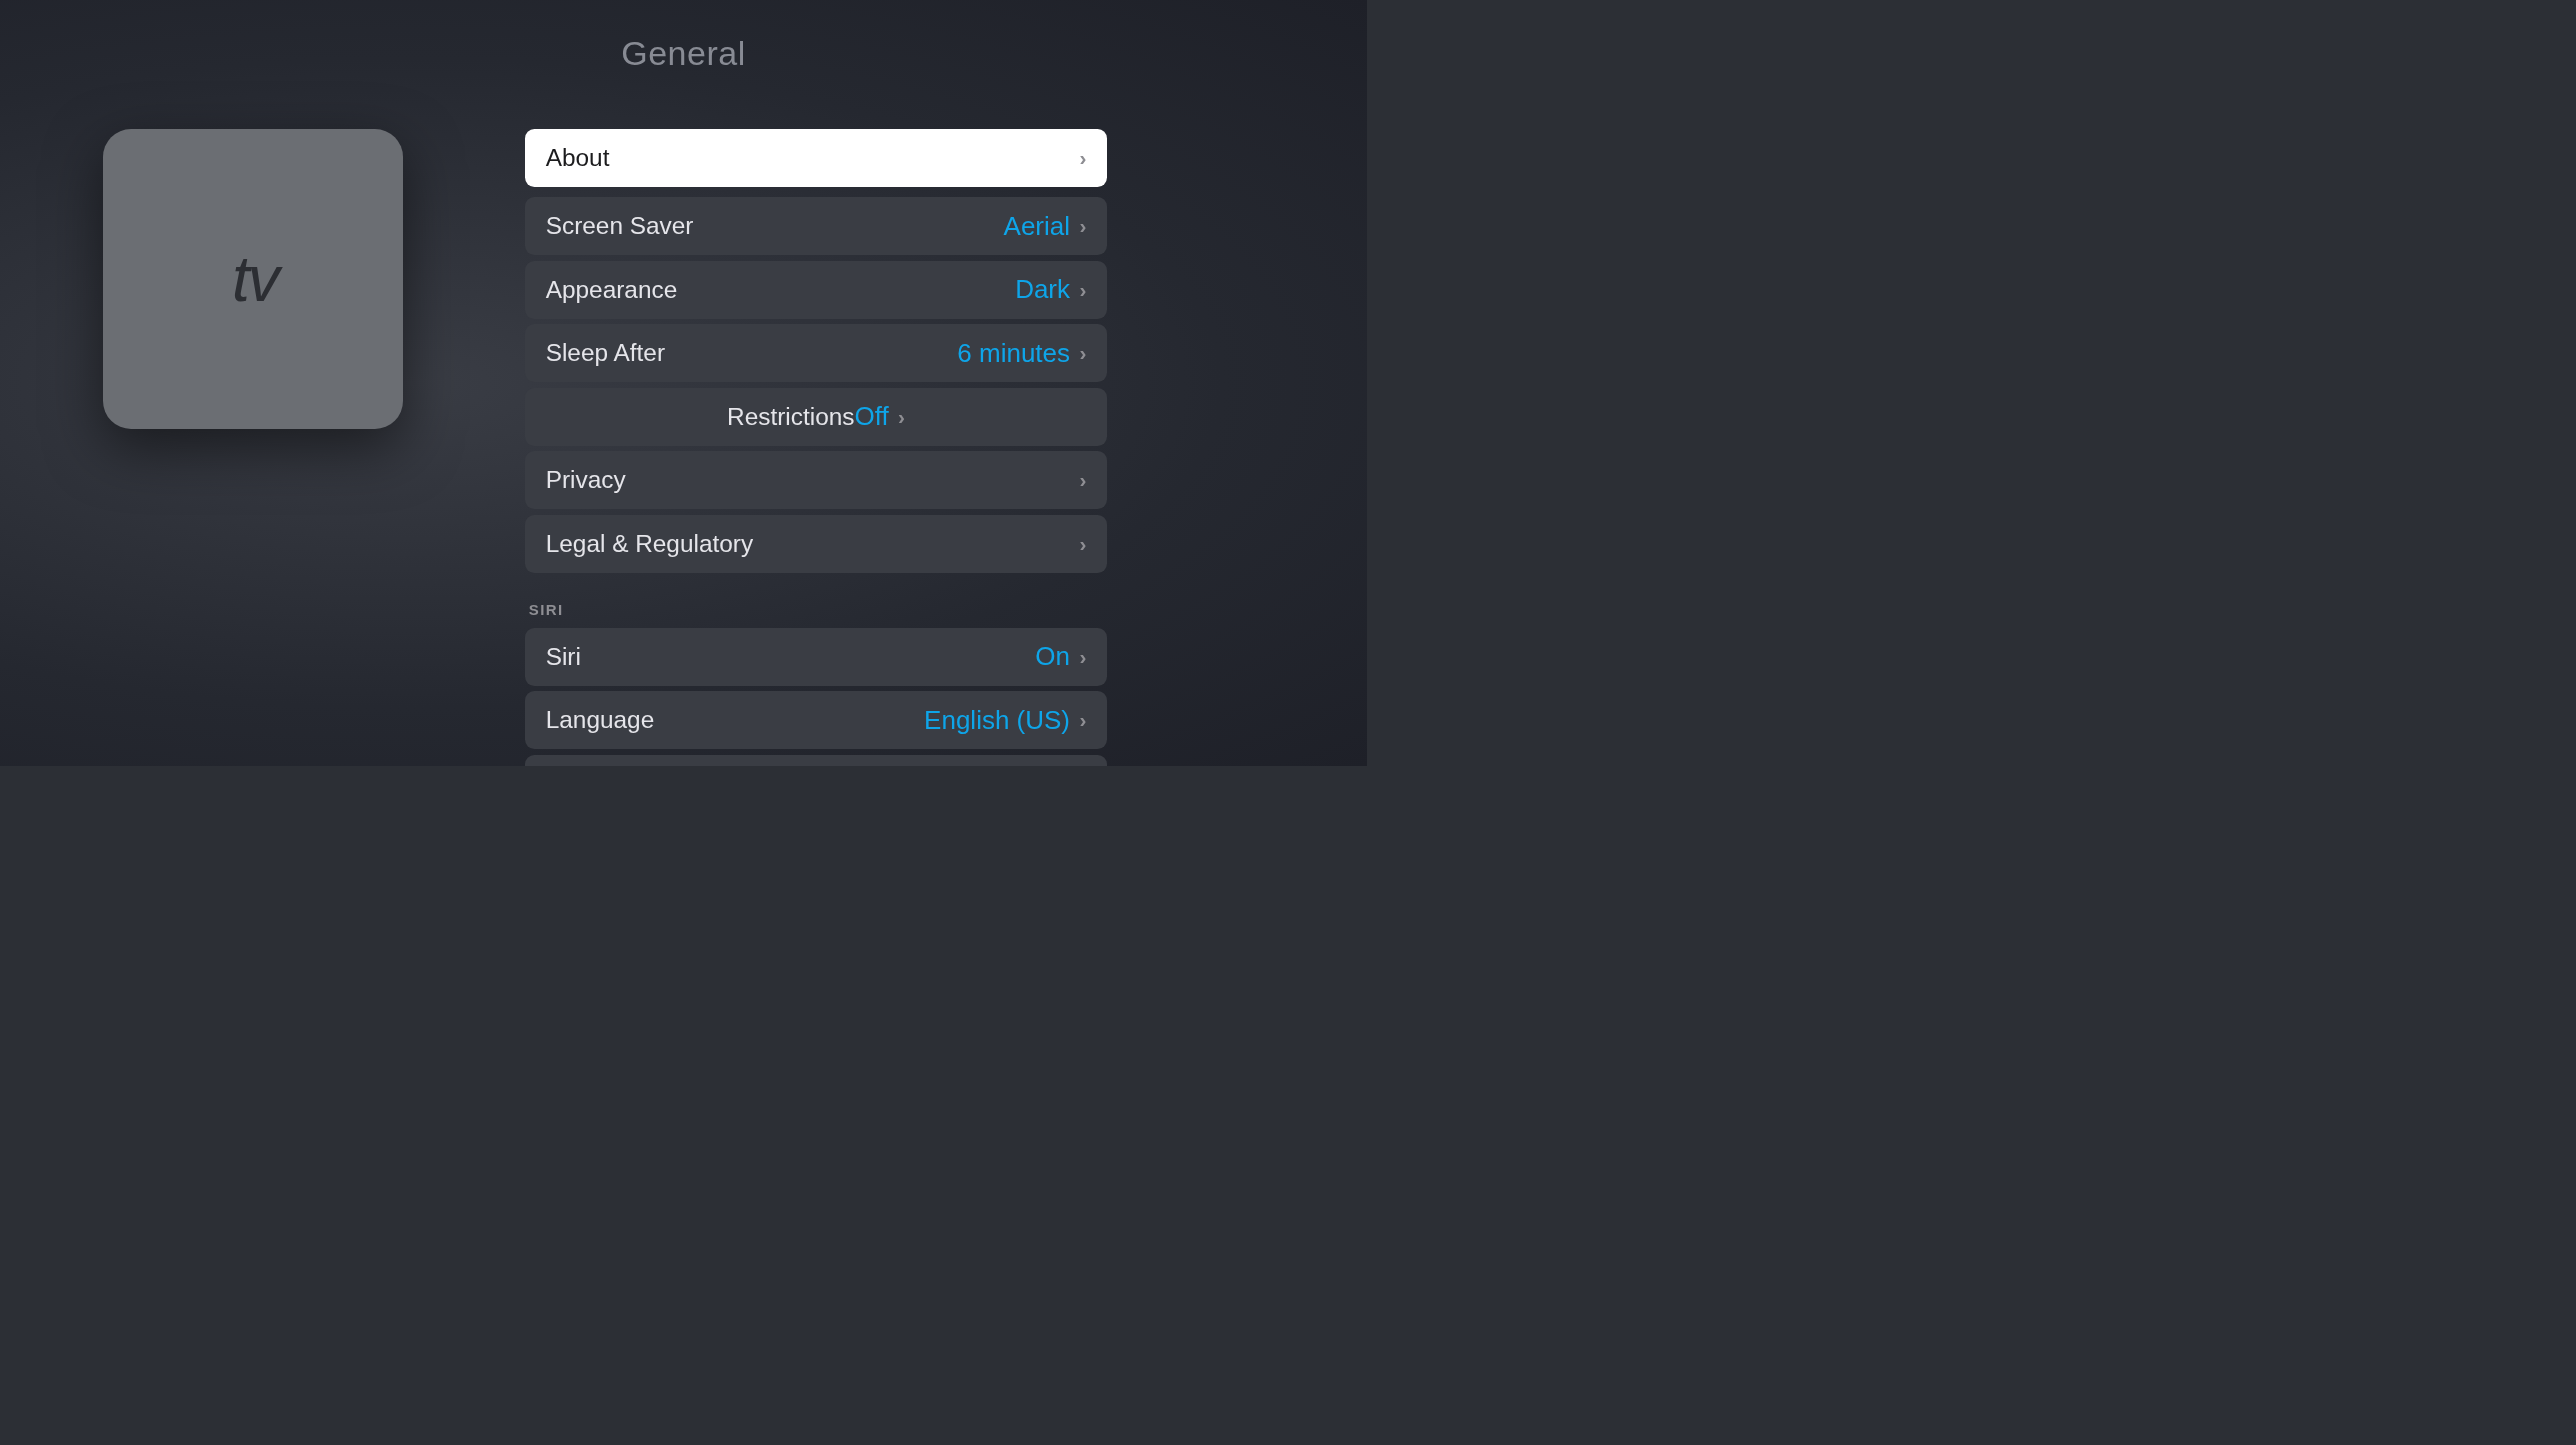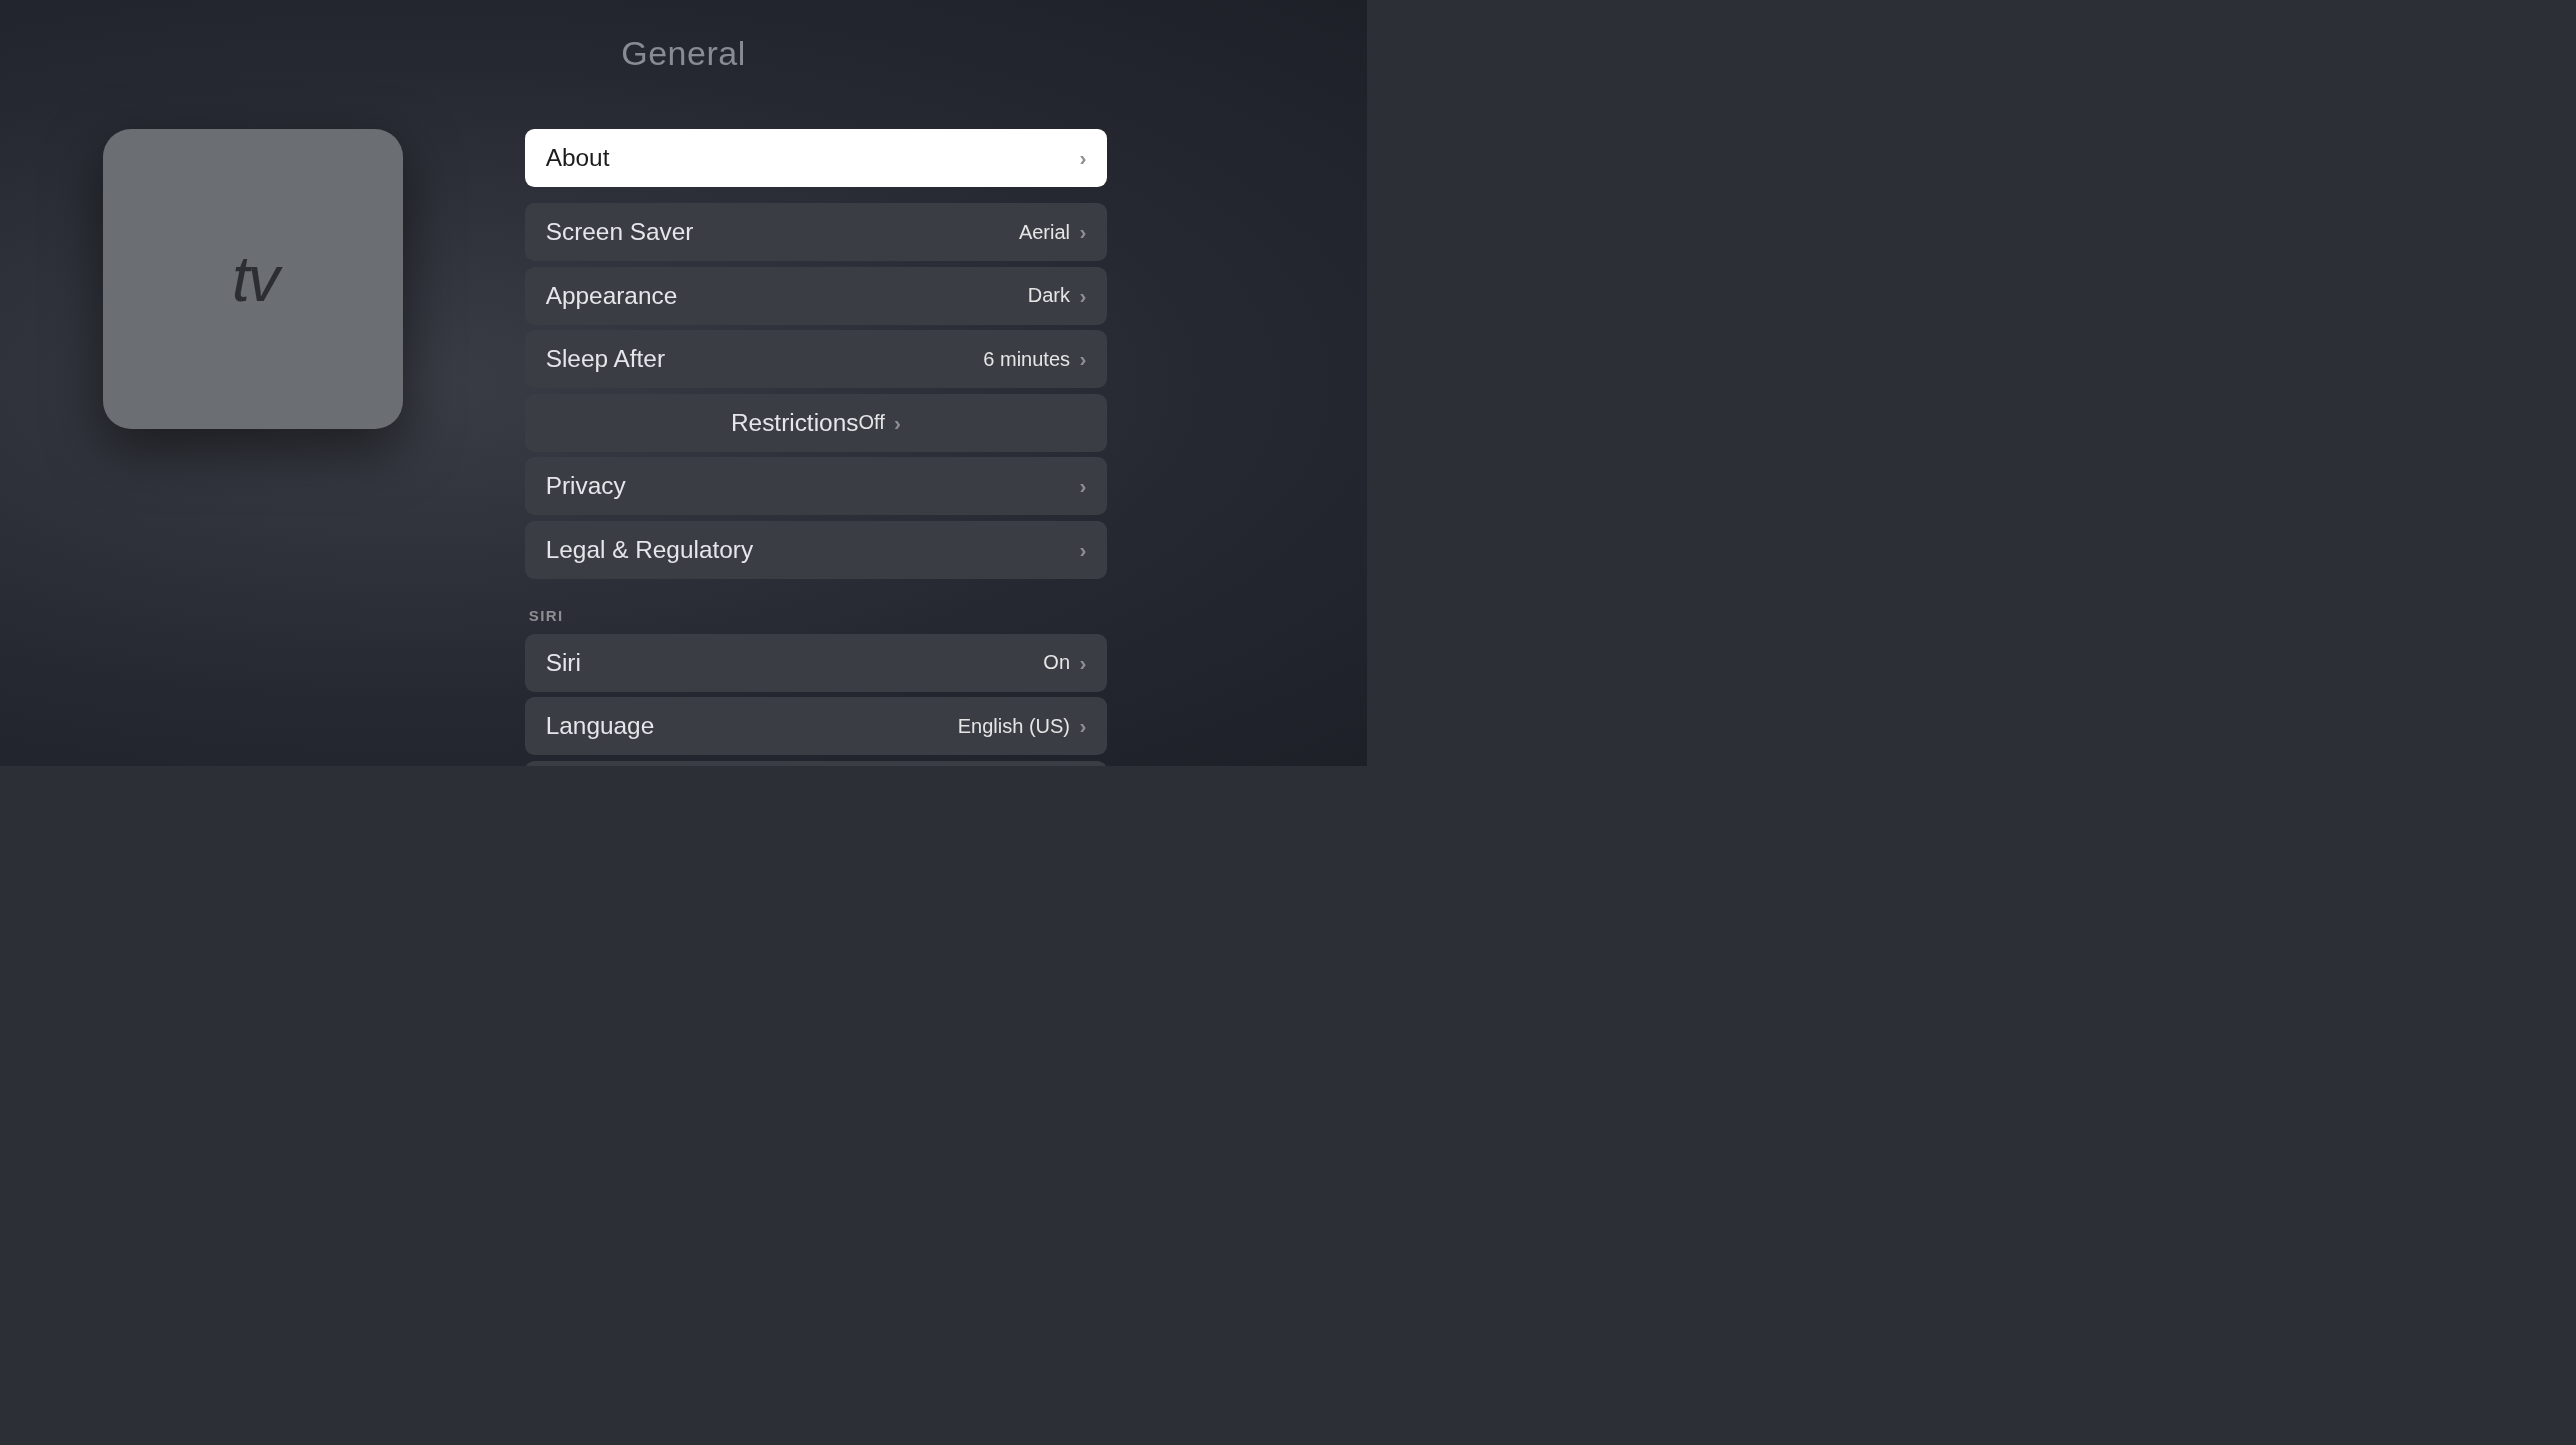--- a/index.html
+++ b/index.html
@@ -127,23 +127,23 @@
       color: #e5e5ea;
     }
 
     .row-right {
       display: flex;
       align-items: center;
       gap: 9.4px;
     }
 
     .row-value {
-      font-size: 20px;
+      font-size: 26px;
       font-weight: 400;
-      color: #e5e5e5;
+      color: #0ea5e9;
     }
 
     .chevron {
       font-size: 20.7px;
       color: #8e8e93;
       font-weight: 600;
     }
 
     .settings-row.active .chevron {
       color: #8e8e93;
@@ -173,21 +173,21 @@
       <div class="apple-tv-logo">
         <span class="apple-icon"></span>
         <span class="tv-text">tv</span>
       </div>
     </div>
   </div>
 
   <div class="settings-list">
 
     <div id="general-rows">
-        <div class="settings-row active" style="margin-bottom: 16px;">
+        <div class="settings-row active" style="margin-bottom: 10px;">
           <span class="row-label">About</span>
           <div class="row-right">
             <span class="chevron">›</span>
           </div>
         </div>
         <div class="settings-row" style="margin-bottom: 5.6px;">
           <span class="row-label">Screen Saver</span>
           <div class="row-right">
             <span class="row-value">Aerial</span>
             <span class="chevron">›</span>

